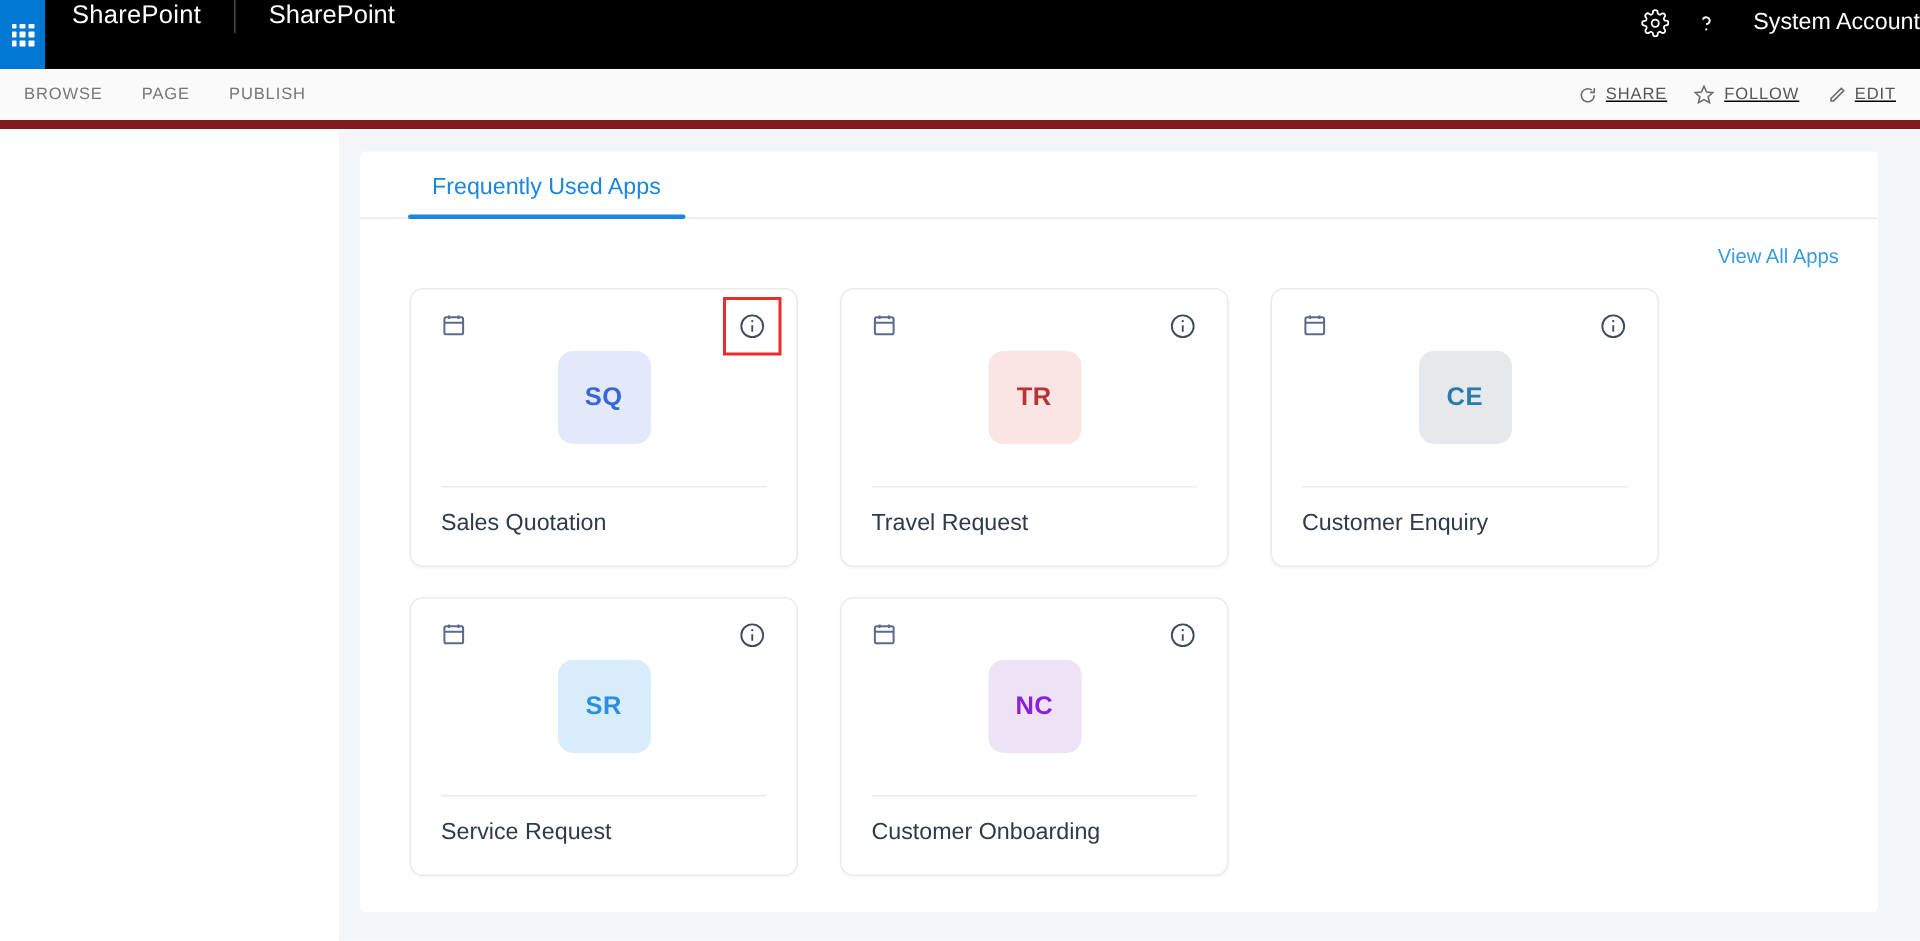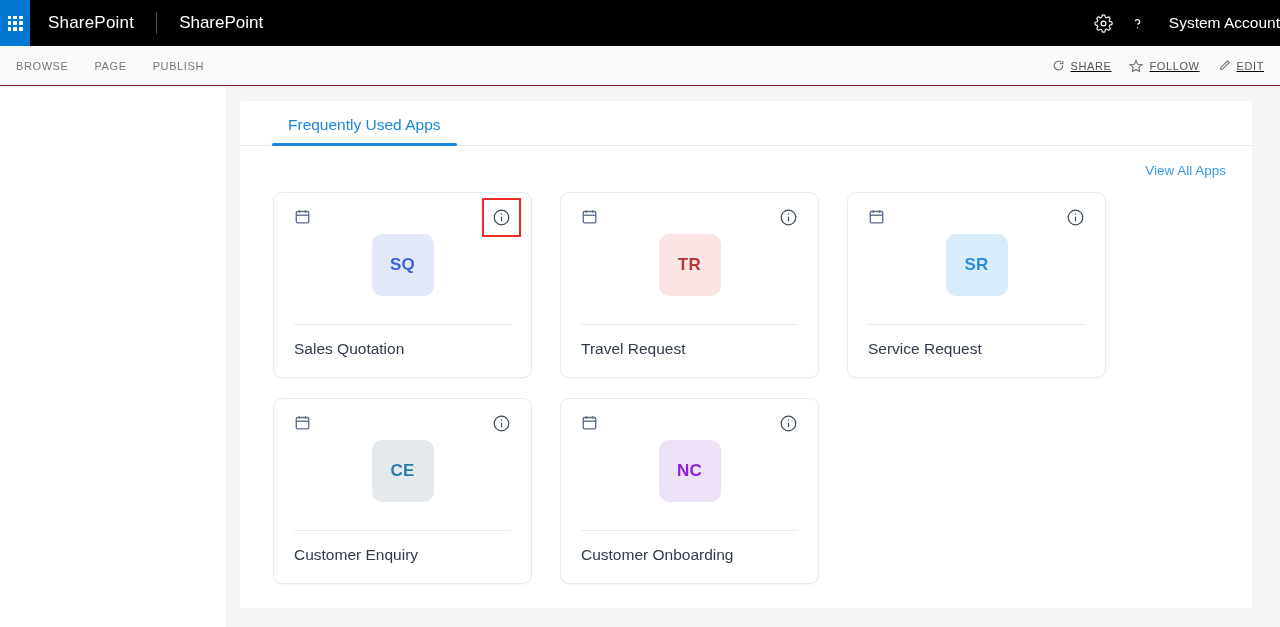--- a/index.html
+++ b/index.html
@@ -6,21 +6,21 @@
   html, body {
     width:1280px; height:627px;
     font-family:"Liberation Sans", sans-serif;
     background:#ffffff;
     overflow:hidden;
   }
 
   
   .suitebar {
     position:absolute; top:0; left:0; width:1280px; height:46px;
-    background:#000000; display:flex; align-items:center;
+    background:#000000; display:flex; align-items:flex-start;
   }
   .waffle {
     width:30px; height:46px; background:#0078d4;
     display:flex; align-items:center; justify-content:center; flex:0 0 30px;
   }
   .waffle-grid {
     width:15px; height:15px;
     display:grid; grid-template-columns:repeat(3,1fr); grid-template-rows:repeat(3,1fr);
     gap:2px;
   }
@@ -44,21 +44,21 @@
     width:34px; height:46px;
   }
   .suite-user {
     color:#ffffff; font-size:15.5px; margin-left:14px; margin-right:0px;
     white-space:nowrap;
   }
 
   
   .ribbon {
     position:absolute; top:46px; left:0; width:1280px; height:40px;
-    background:#fafafa; border-bottom:1px solid #7f1d1d;
+    background:#fafafa; border-bottom:6px solid #7f1d1d;
     display:flex; align-items:center;
   }
   .ribbon-tabs { display:flex; align-items:center; padding-left:14px; gap:22px; }
   .ribbon-tab {
     font-size:11px; color:#767676; letter-spacing:.6px;
     text-transform:uppercase; cursor:pointer; padding:4px 2px;
   }
   .ribbon-right {
     margin-left:auto; display:flex; align-items:center; gap:18px; padding-right:16px;text-decoration:underline;
   }
@@ -281,20 +281,41 @@
                   <path d="M7.6 3.2v3.4M16.4 3.2v3.4"></path>
                 </svg></span>
               <span class="info-wrap">
                 <svg width="19" height="19" viewBox="0 0 24 24" fill="none" stroke="#3d4b5c" stroke-width="1.55">
                   <circle cx="12" cy="12" r="9.2"></circle>
                   <path d="M12 11.1v5.6"></path>
                   <circle cx="12" cy="7.7" r="0.95" fill="#3d4b5c" stroke="none"></circle>
                 </svg>
               </span>
             </div>
+            <div class="avatar" style="background:#e5e9ec;color:#2b7ba8">
+              <span>CE</span>
+            </div>
+            <div class="card-divider"></div>
+            <div class="card-title">Customer Enquiry</div>
+          </div>
+          <div class="card">
+            <div class="card-top">
+              <span class="cal-icon"><svg width="17" height="17" viewBox="0 0 24 24" fill="none" stroke="#5b6b8c" stroke-width="1.9">
+                  <rect x="3.2" y="5" width="17.6" height="16" rx="1.8"></rect>
+                  <path d="M3.2 10.2h17.6"></path>
+                  <path d="M7.6 3.2v3.4M16.4 3.2v3.4"></path>
+                </svg></span>
+              <span class="info-wrap">
+                <svg width="19" height="19" viewBox="0 0 24 24" fill="none" stroke="#3d4b5c" stroke-width="1.55">
+                  <circle cx="12" cy="12" r="9.2"></circle>
+                  <path d="M12 11.1v5.6"></path>
+                  <circle cx="12" cy="7.7" r="0.95" fill="#3d4b5c" stroke="none"></circle>
+                </svg>
+              </span>
+            </div>
             <div class="avatar" style="background:#d8ecfb;color:#2a8fe0">
               <span>SR</span>
             </div>
             <div class="card-divider"></div>
             <div class="card-title">Service Request</div>
           </div>
           <div class="card">
             <div class="card-top">
               <span class="cal-icon"><svg width="17" height="17" viewBox="0 0 24 24" fill="none" stroke="#5b6b8c" stroke-width="1.9">
                   <rect x="3.2" y="5" width="17.6" height="16" rx="1.8"></rect>
@@ -302,41 +323,20 @@
                   <path d="M7.6 3.2v3.4M16.4 3.2v3.4"></path>
                 </svg></span>
               <span class="info-wrap">
                 <svg width="19" height="19" viewBox="0 0 24 24" fill="none" stroke="#3d4b5c" stroke-width="1.55">
                   <circle cx="12" cy="12" r="9.2"></circle>
                   <path d="M12 11.1v5.6"></path>
                   <circle cx="12" cy="7.7" r="0.95" fill="#3d4b5c" stroke="none"></circle>
                 </svg>
               </span>
             </div>
-            <div class="avatar" style="background:#e5e9ec;color:#2b7ba8">
-              <span>CE</span>
-            </div>
-            <div class="card-divider"></div>
-            <div class="card-title">Customer Enquiry</div>
-          </div>
-          <div class="card">
-            <div class="card-top">
-              <span class="cal-icon"><svg width="17" height="17" viewBox="0 0 24 24" fill="none" stroke="#5b6b8c" stroke-width="1.9">
-                  <rect x="3.2" y="5" width="17.6" height="16" rx="1.8"></rect>
-                  <path d="M3.2 10.2h17.6"></path>
-                  <path d="M7.6 3.2v3.4M16.4 3.2v3.4"></path>
-                </svg></span>
-              <span class="info-wrap">
-                <svg width="19" height="19" viewBox="0 0 24 24" fill="none" stroke="#3d4b5c" stroke-width="1.55">
-                  <circle cx="12" cy="12" r="9.2"></circle>
-                  <path d="M12 11.1v5.6"></path>
-                  <circle cx="12" cy="7.7" r="0.95" fill="#3d4b5c" stroke="none"></circle>
-                </svg>
-              </span>
-            </div>
             <div class="avatar" style="background:#eee2f7;color:#8b1fd6">
               <span>NC</span>
             </div>
             <div class="card-divider"></div>
             <div class="card-title">Customer Onboarding</div>
           </div>
         </div>
 
     </div>
   </div>

